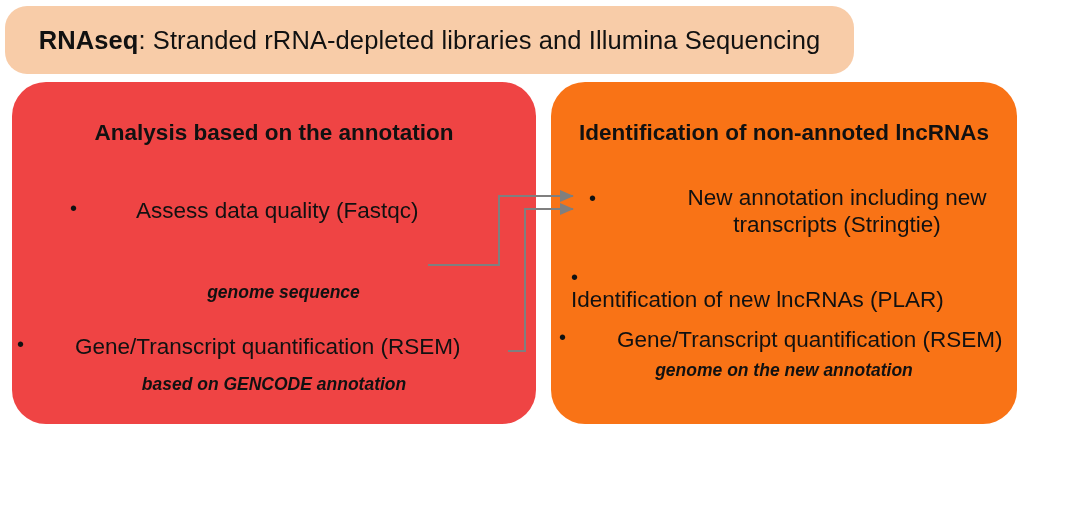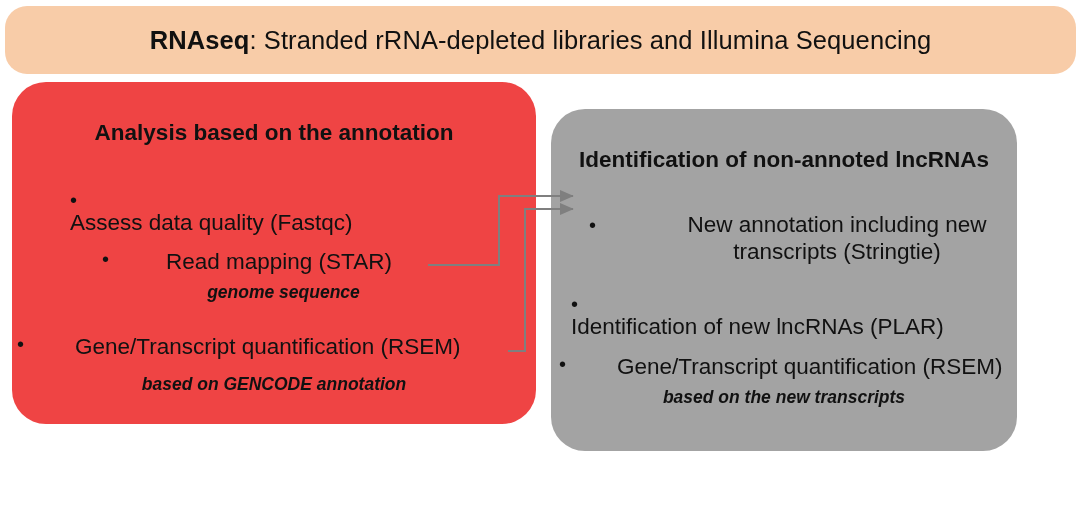--- a/index.html
+++ b/index.html
@@ -26,21 +26,21 @@
   .box {
     position: absolute;
     box-sizing: border-box;
     border-radius: 22px;
   }
 
   
   #header-box {
     left: 5px;
     top: 6px;
-    width: 1071px;
+    width: 849px;
     height: 68px;
     background: #F8CCA8;
     display: flex;
     align-items: center;
     justify-content: center;
   }
   #header-text {
     font-size: 25.5px;
     letter-spacing: 0.1px;
     white-space: nowrap;
@@ -59,23 +59,22 @@
     background: #ef4444;
     border-radius: 34px;
   }
 
   
   #right-panel {
     left: 551px;
     top: 82px;
     width: 466px;
     height: 342px;
-    background: #a3a3a3;
+    background: #f97316;
     border-radius: 34px;
-    margin-top: 27px;
   }
 
   .panel-title {
     position: absolute;
     left: 0;
     right: 0;
     text-align: center;
     font-size: 22.5px;
     font-weight: bold;
     white-space: nowrap;
@@ -113,21 +112,21 @@
     font-size: 17.5px;
     font-style: italic;
     font-weight: bold;
     white-space: nowrap;
     text-align: center;
     left: 0;
     right: 0;
   }
 
   
-  #l-row-1 { left: 58px;  top: 108px; flex-direction: column; }
+  #l-row-1 { left: 58px;  top: 116px; }
   #l-row-1 .bullet { margin-right: 50px; }
   #l-row-2 { left: 90px;  top: 167px; }
   #l-row-2 .bullet { margin-right: 48px; }
   #l-sub-2  { top: 200px; padding-left: 19px; }
   #l-row-3 { left: 5px;   top: 252px; }
   #l-row-3 .bullet { margin-right: 42px; }
   #l-sub-3  { top: 292px; }
 
   
   #r-row-1 { left: 38px; top: 103px; width: 450px; }
@@ -178,24 +177,20 @@
   </div>
 
   <div class="box" id="left-panel">
     <div class="panel-title">Analysis based on the annotation</div>
 
     <div class="row" id="l-row-1">
       <span class="bullet"></span>
       <span class="row-text">Assess data quality (Fastqc)</span>
     </div>
 
-    <div class="row" id="l-row-2">
-      <span class="bullet"></span>
-      <span class="row-text">Read mapping (STAR)</span>
-    </div>
     <div class="sub" id="l-sub-2">genome sequence</div>
 
     <div class="row" id="l-row-3">
       <span class="bullet"></span>
       <span class="row-text">Gene/Transcript quantification (RSEM)</span>
     </div>
     <div class="sub" id="l-sub-3">based on GENCODE annotation</div>
   </div>
 
   <div class="box" id="right-panel">
@@ -208,21 +203,21 @@
 
     <div class="row" id="r-row-2">
       <span class="bullet"></span>
       <span class="row-text">Identification of new lncRNAs (PLAR)</span>
     </div>
 
     <div class="row" id="r-row-3">
       <span class="bullet"></span>
       <span class="row-text">Gene/Transcript quantification (RSEM)</span>
     </div>
-    <div class="sub" id="r-sub-3">based on the new transcripts</div>
+    <div class="sub" id="r-sub-3">genome on the new annotation</div>
   </div>
 
   <svg id="connectors" viewBox="0 0 1081 508">
     <defs>
       <marker id="arrowhead" markerWidth="7" markerHeight="6" refX="6.6" refY="3" orient="auto" markerUnits="strokeWidth">
         <path d="M0,0 L7,3 L0,6 z" fill="#7F7F7F"></path>
       </marker>
     </defs>
 
     <path d="M428,265 L499,265 L499,196 L573,196" fill="none" stroke="#7F7F7F" stroke-width="2" marker-end="url(#arrowhead)"></path>

